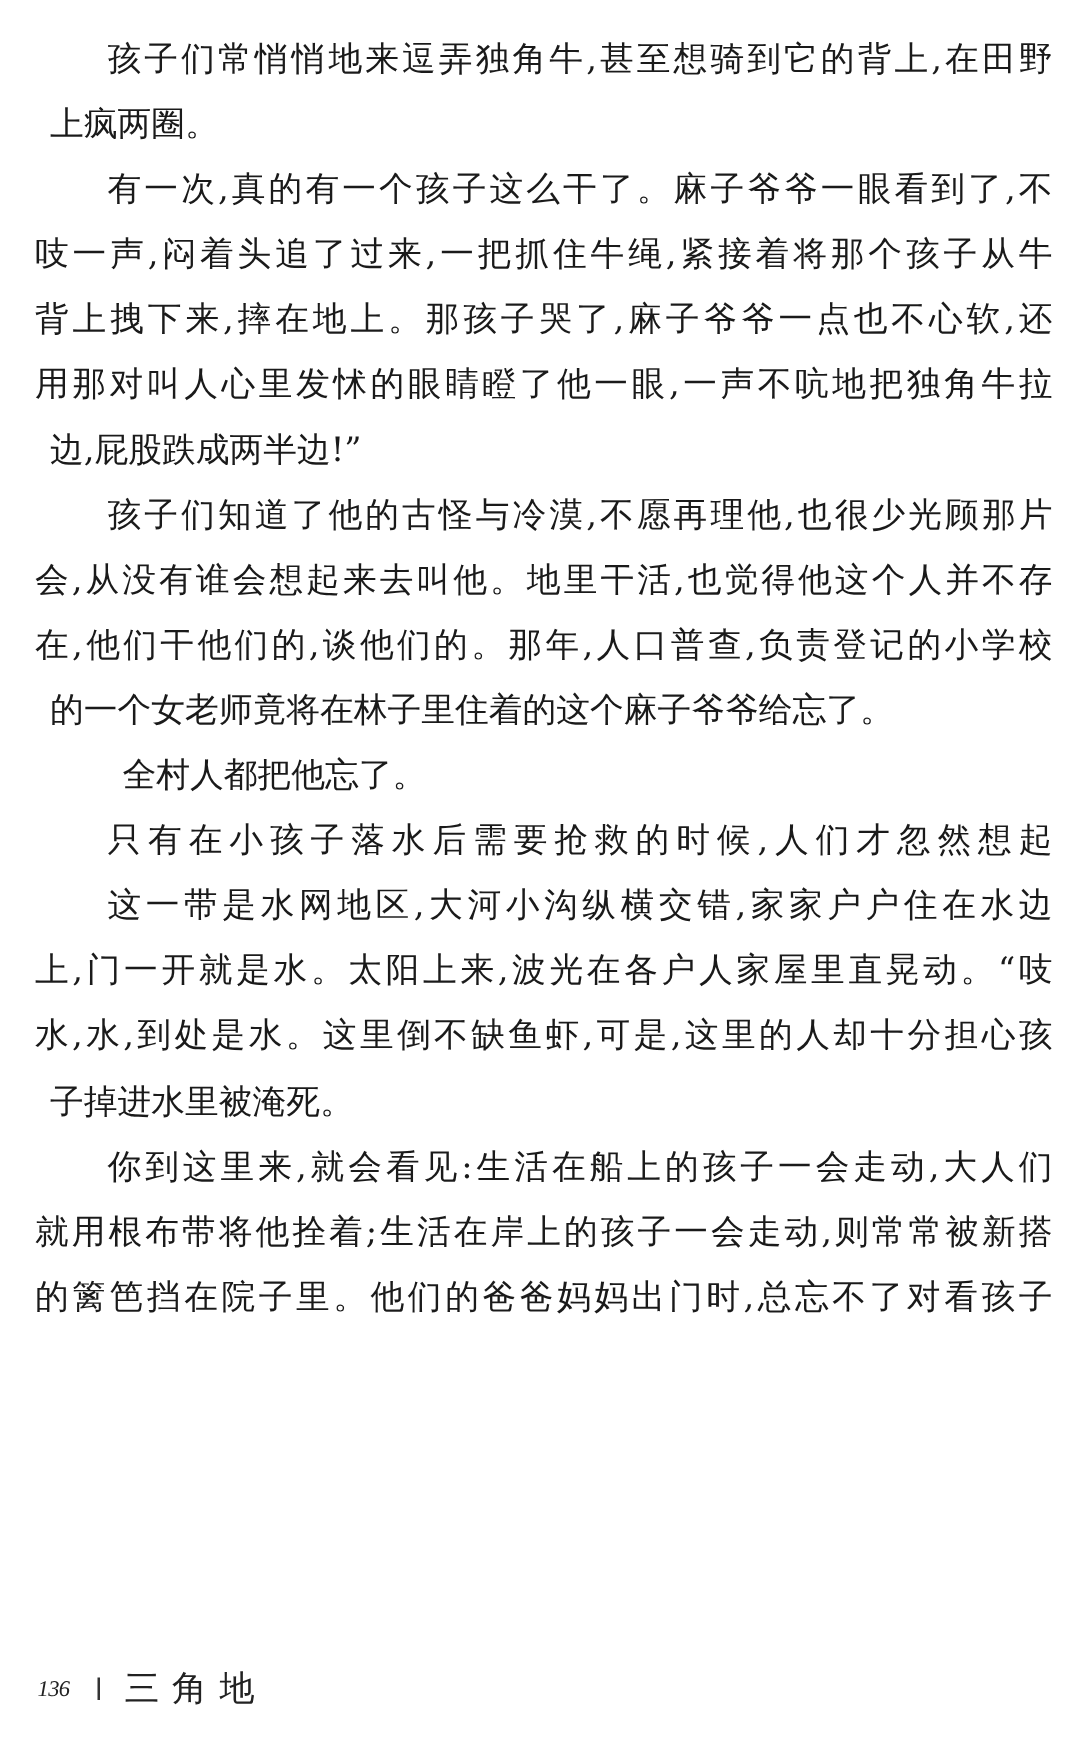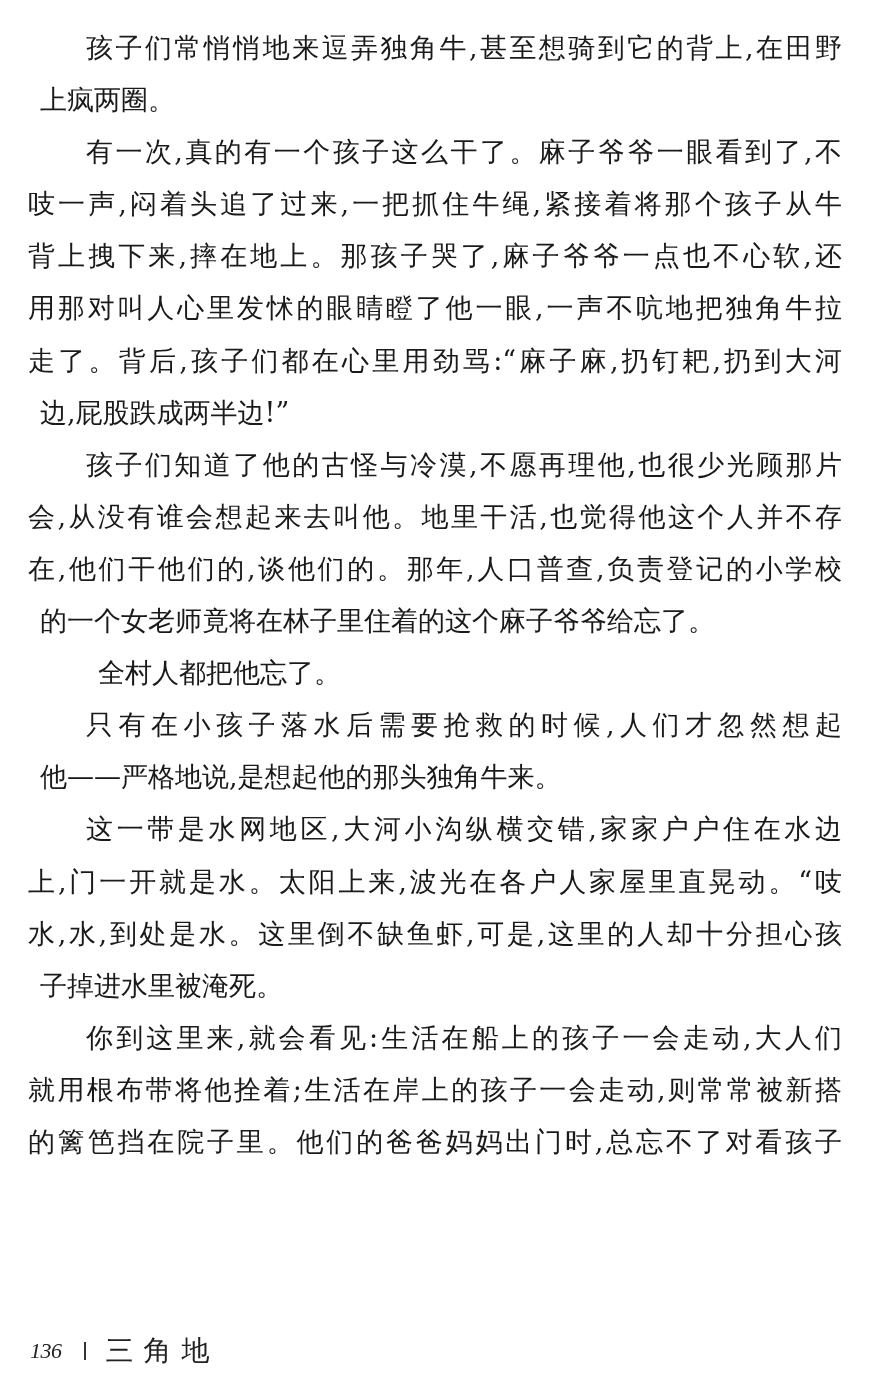--- a/index.html
+++ b/index.html
@@ -33,21 +33,21 @@
     left: 30px;
     top: 1334px;
     height: 34px;
     display: flex;
     align-items: center;
     color: #222;
   }
   .page-number {
     font-family: "Liberation Serif", "DejaVu Serif", serif;
     font-style: italic;
-    font-size: 22px;
+    font-size: 18px;
     letter-spacing: -0.5px;
   }
   .footer-sep {
     display: inline-block;
     width: 2px;
     height: 18px;
     background: #333;
     margin: 0 20px 0 22px;
   }
   .book-title {
@@ -64,38 +64,36 @@
   <div class="paragraph">
     <div class="line indent">孩子们常悄悄地来逗弄独角牛,甚至想骑到它的背上,在田野</div>
     <div class="line last">上疯两圈。</div>
   </div>
 
   <div class="paragraph">
     <div class="line indent">有一次,真的有一个孩子这么干了。麻子爷爷一眼看到了,不</div>
     <div class="line">吱一声,闷着头追了过来,一把抓住牛绳,紧接着将那个孩子从牛</div>
     <div class="line">背上拽下来,摔在地上。那孩子哭了,麻子爷爷一点也不心软,还</div>
     <div class="line">用那对叫人心里发怵的眼睛瞪了他一眼,一声不吭地把独角牛拉</div>
-    <div class="line">走了。背后,孩子们都在心里用劲骂:“麻子麻,扔钉耙,扔到大河</div>
     <div class="line last">边,屁股跌成两半边!”</div>
   </div>
 
   <div class="paragraph">
     <div class="line indent">孩子们知道了他的古怪与冷漠,不愿再理他,也很少光顾那片</div>
     <div class="line">会,从没有谁会想起来去叫他。地里干活,也觉得他这个人并不存</div>
     <div class="line">在,他们干他们的,谈他们的。那年,人口普查,负责登记的小学校</div>
     <div class="line last">的一个女老师竟将在林子里住着的这个麻子爷爷给忘了。</div>
   </div>
 
   <div class="paragraph">
     <div class="line indent last">全村人都把他忘了。</div>
   </div>
 
   <div class="paragraph">
     <div class="line indent">只有在小孩子落水后需要抢救的时候,人们才忽然想起</div>
-    <div class="line last">他——严格地说,是想起他的那头独角牛来。</div>
   </div>
 
   <div class="paragraph">
     <div class="line indent">这一带是水网地区,大河小沟纵横交错,家家户户住在水边</div>
     <div class="line">上,门一开就是水。太阳上来,波光在各户人家屋里直晃动。“吱</div>
     <div class="line">水,水,到处是水。这里倒不缺鱼虾,可是,这里的人却十分担心孩</div>
     <div class="line last">子掉进水里被淹死。</div>
   </div>
 
   <div class="paragraph">

